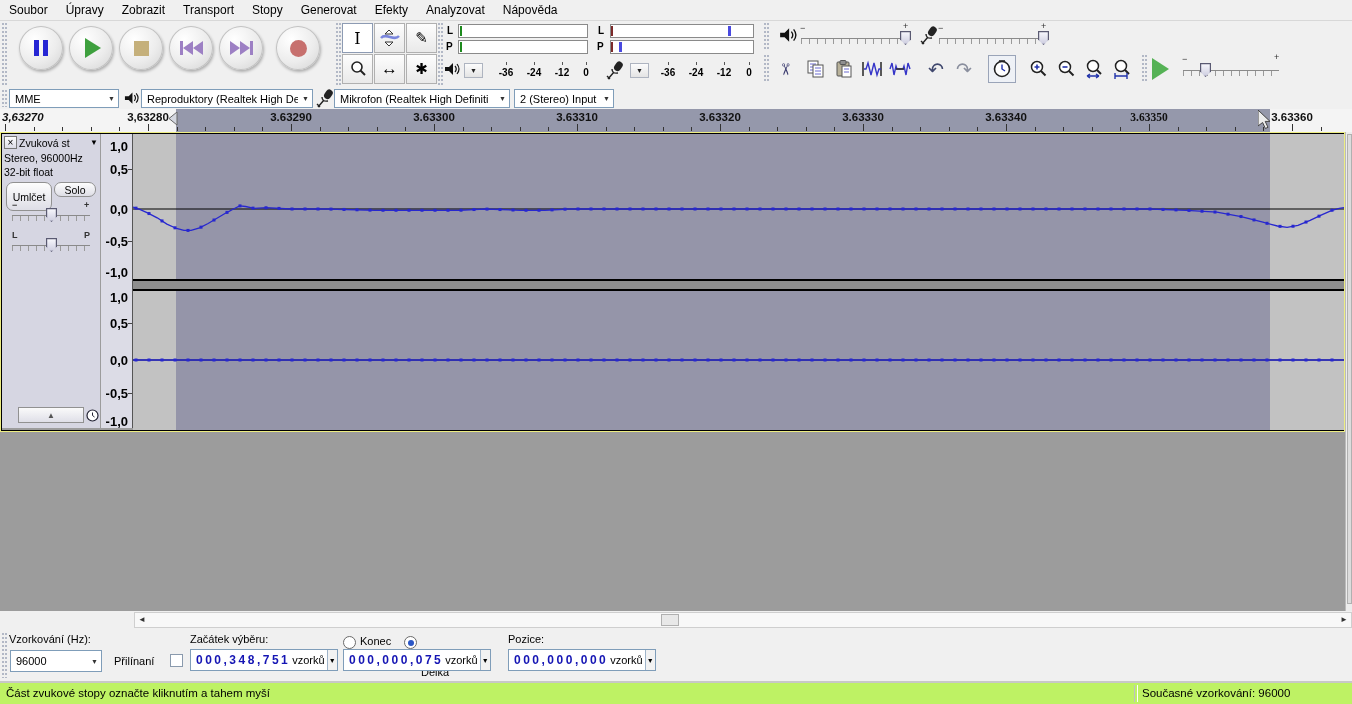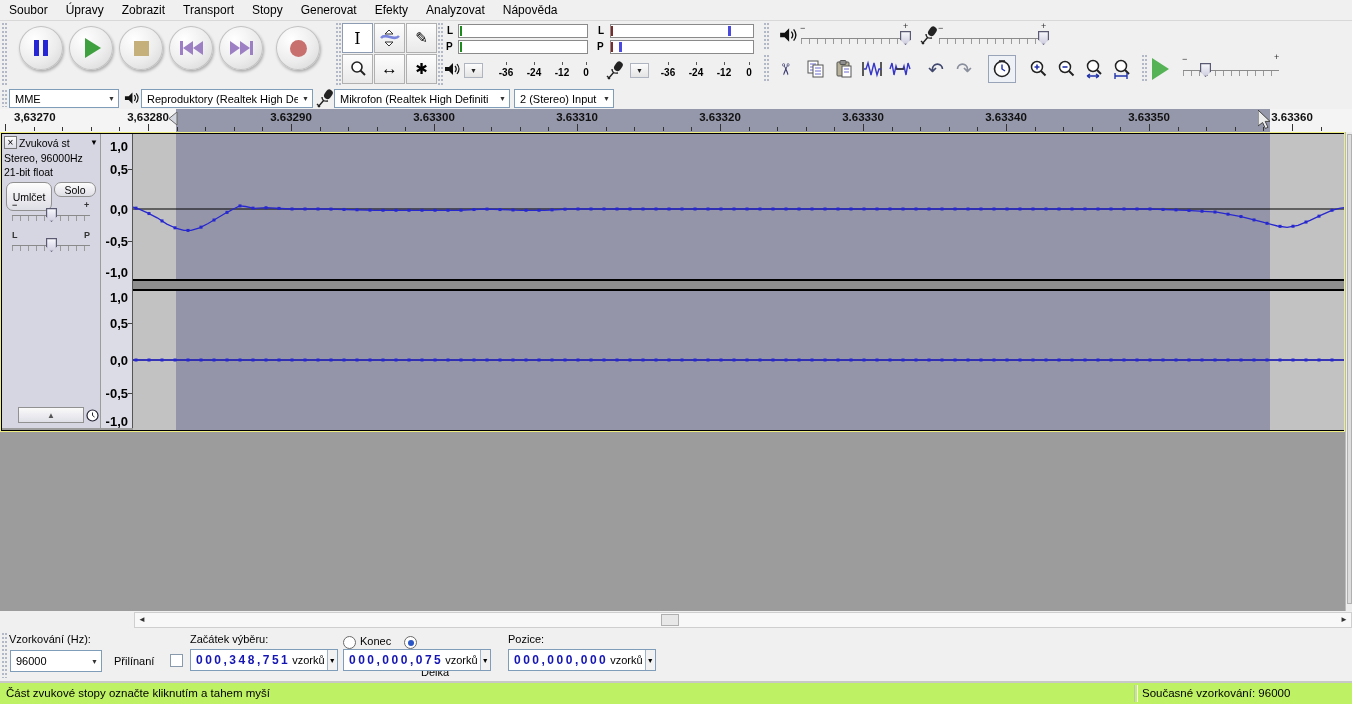--- a/index.html
+++ b/index.html
@@ -288,37 +288,37 @@
       <span style="overflow:hidden;">Mikrofon (Realtek High Definiti</span>
       <span class="dd">▼</span>
     </div>
   <div class="combo" style="left:514px;top:89px;width:100px;height:19px;">
       <span style="overflow:hidden;">2 (Stereo) Input C</span>
       <span class="dd">▼</span>
     </div>
 
   <div id="ruler">
       <div style="position: absolute; left: 176px; top: 0px; width: 1094px; height: 23px; background: rgb(149, 152, 171);"></div>
-      <div class="rlab" style="position: absolute; left: 14px; transform: none;">3,63270</div>
+      <div class="rlab" style="position: absolute; left: 2px; transform: none; font-style: italic;">3,63270</div>
       <div class="rtick" style="position: absolute; left: 5px; height: 7px;"></div>
       <div class="rlab" style="position: absolute; left: 148px;">3,63280</div>
       <div class="rtick" style="position: absolute; left: 148px; height: 7px;"></div>
       <div class="rlab" style="position: absolute; left: 291px;">3.63290</div>
       <div class="rtick" style="position: absolute; left: 291px; height: 7px;"></div>
       <div class="rlab" style="position: absolute; left: 434px;">3.63300</div>
       <div class="rtick" style="position: absolute; left: 434px; height: 7px;"></div>
       <div class="rlab" style="position: absolute; left: 577px;">3.63310</div>
       <div class="rtick" style="position: absolute; left: 577px; height: 7px;"></div>
       <div class="rlab" style="position: absolute; left: 720px;">3.63320</div>
       <div class="rtick" style="position: absolute; left: 720px; height: 7px;"></div>
       <div class="rlab" style="position: absolute; left: 863px;">3.63330</div>
       <div class="rtick" style="position: absolute; left: 863px; height: 7px;"></div>
       <div class="rlab" style="position: absolute; left: 1006px;">3.63340</div>
       <div class="rtick" style="position: absolute; left: 1006px; height: 7px;"></div>
-      <div class="rlab" style="position: absolute; left: 1149px;">3.63350</div>
+      <div class="rlab" style="position: absolute; left: 1149px; font-family: Liberation Serif, serif;">3.63350</div>
       <div class="rtick" style="position: absolute; left: 1149px; height: 7px;"></div>
       <div class="rlab" style="position: absolute; left: 1292px;">3.63360</div>
       <div class="rtick" style="position: absolute; left: 1292px; height: 7px;"></div>
       <div class="rtick" style="position: absolute; left: 34px; height: 4px;"></div>
       <div class="rtick" style="position: absolute; left: 62px; height: 4px;"></div>
       <div class="rtick" style="position: absolute; left: 91px; height: 4px;"></div>
       <div class="rtick" style="position: absolute; left: 119px; height: 4px;"></div>
       <div class="rtick" style="position: absolute; left: 177px; height: 4px;"></div>
       <div class="rtick" style="position: absolute; left: 205px; height: 4px;"></div>
       <div class="rtick" style="position: absolute; left: 234px; height: 4px;"></div>
@@ -361,21 +361,21 @@
 
   <div class="abs" style="left:2px;top:134px;width:98px;height:294px;background:#d6d6e2;"></div>
   <div class="abs" style="left:4px;top:136px;width:13px;height:13px;border:1px solid #777;background:linear-gradient(#fff,#dcdce6);display:flex;align-items:center;justify-content:center;font-size:10px;box-sizing:border-box;">
       <span>×</span>
     </div>
   <div class="abs" style="left:19px;top:135px;width:79px;height:15px;display:flex;align-items:center;font-size:10.5px;">
     <span style="white-space:nowrap;overflow:hidden;">Zvuková st</span>
     <span class="dd" style="margin-left:auto;font-size:8px;">▼</span>
   </div>
   <div class="info" style="left:4px;top:152px;">Stereo, 96000Hz</div>
-  <div class="info" style="left:4px;top:166px;">21-bit float</div>
+  <div class="info" style="left:4px;top:166px;">32-bit float</div>
   <div class="panelbtn" style="left:6px;top:182px;width:46px;height:29px;">
       <span>Umlčet</span>
     </div>
   <div class="panelbtn" style="left:54px;top:182px;width:42px;height:15px;">
       <span>Solo</span>
     </div>
   <div class="pm" style="left:12px;top:200px;font-weight:bold;">−</div>
   <div class="pm" style="left:84px;top:200px;font-weight:bold;">+</div>
   <div class="strack" style="left:12px;top:215px;width:78px;"></div>
   <div class="thumb" style="left:46px;top:208px;"></div>

